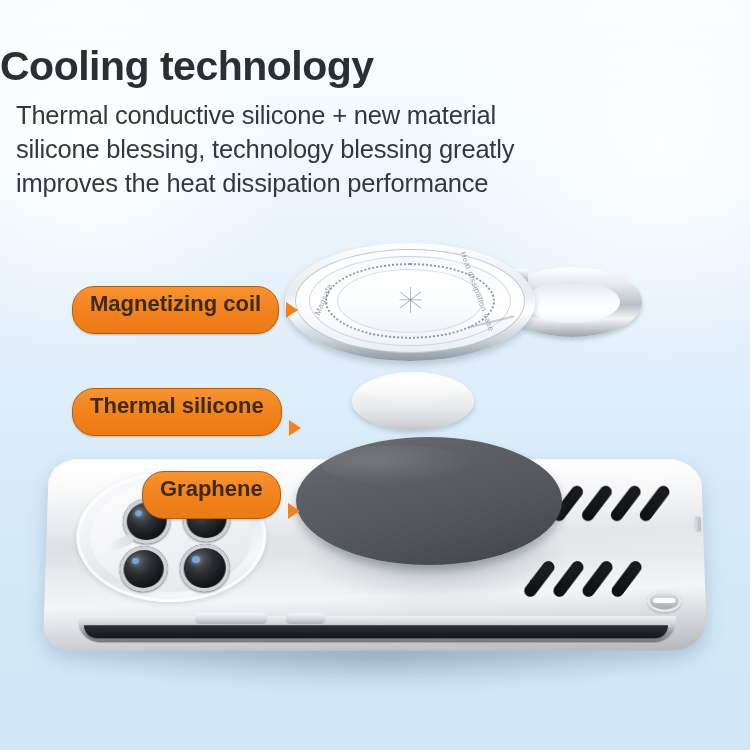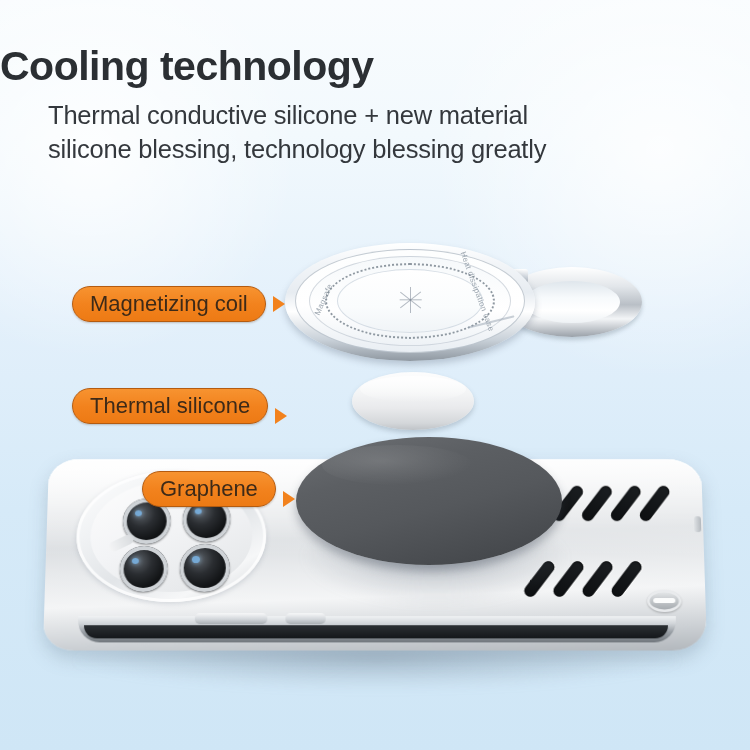--- a/index.html
+++ b/index.html
@@ -39,32 +39,32 @@
     z-index:30;margin-top:16px;
   }
   .title{
     font-size:41px; font-weight:700; color:#2b2f33;
     letter-spacing:-.5px; line-height:1.18;
   }
   .sub{
     margin-top:9px;
     font-size:25.5px; color:#34383d; font-weight:400;
     line-height:1.33; letter-spacing:-.2px;
-    padding:0 48px;
+    padding:0 16px;
   }
   .sub div{ white-space:nowrap; }
 
   
   .pill-row{ position:absolute; display:flex; align-items:center; z-index:40; }
   .pill{
     background:linear-gradient(180deg,#f79330 0%,#f2821d 52%,#ed7a14 100%);
     border:1.6px solid #b45b10;
     border-radius:22px;
-    padding:4px 17px 4px;
-    font-size:22px; color:#3d2a18; font-weight:400;
+    padding:4px 17px 16px;
+    font-size:22px; color:#3d2a18; font-weight:700;
     line-height:1.18; white-space:nowrap;
     box-shadow:0 1px 2px rgba(80,45,10,.25);
   }
   .arrow{
     width:0;height:0; margin-left:7px;
     border-top:8px solid transparent;
     border-bottom:8px solid transparent;
     border-left:12px solid #f2821d;
   }
   #pill-coil{ left:72px; top:286px; }
@@ -301,20 +301,21 @@
 <div class="stage">
   <div class="bg-tint"></div>
   <div class="bg-corner-l"></div>
   <div class="bg-corner-r"></div>
 
   <div class="head">
     <div class="title">Cooling technology</div>
     <div class="sub">
       <div>Thermal conductive silicone + new material</div>
       <div>silicone blessing, technology blessing greatly</div>
+      <div>improves the heat dissipation performance</div>
     </div>
   </div>
 
   <div class="pill-row" id="pill-coil">
     <div class="pill">Magnetizing coil</div>
     <div class="arrow"></div>
   </div>
 
   <div class="pill-row" id="pill-sil">
     <div class="pill">Thermal silicone</div>

